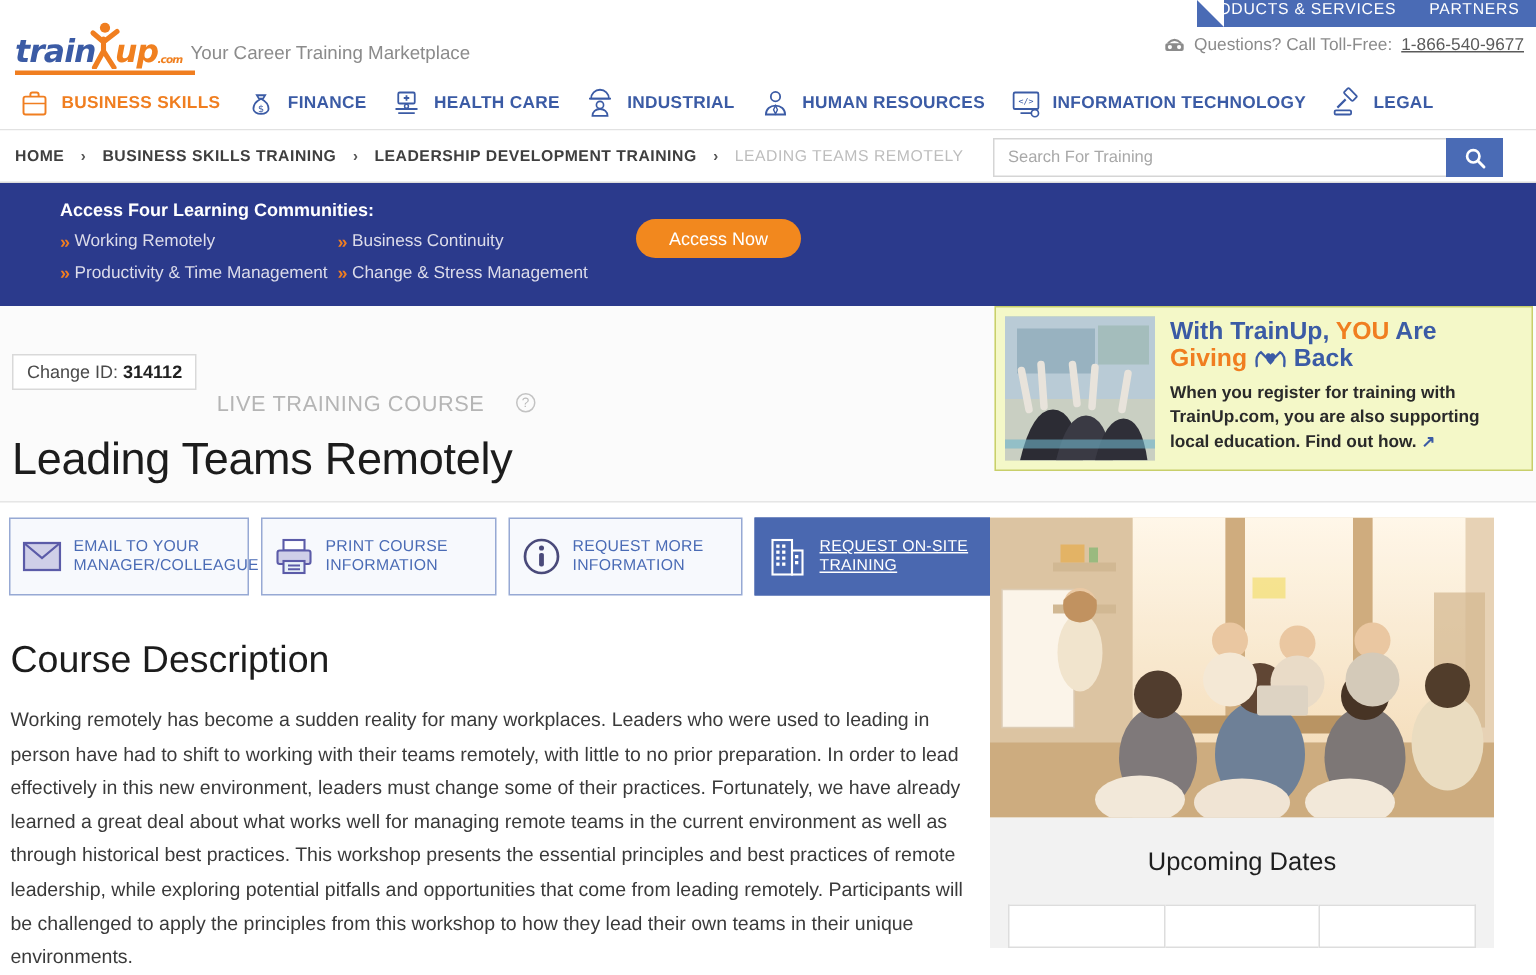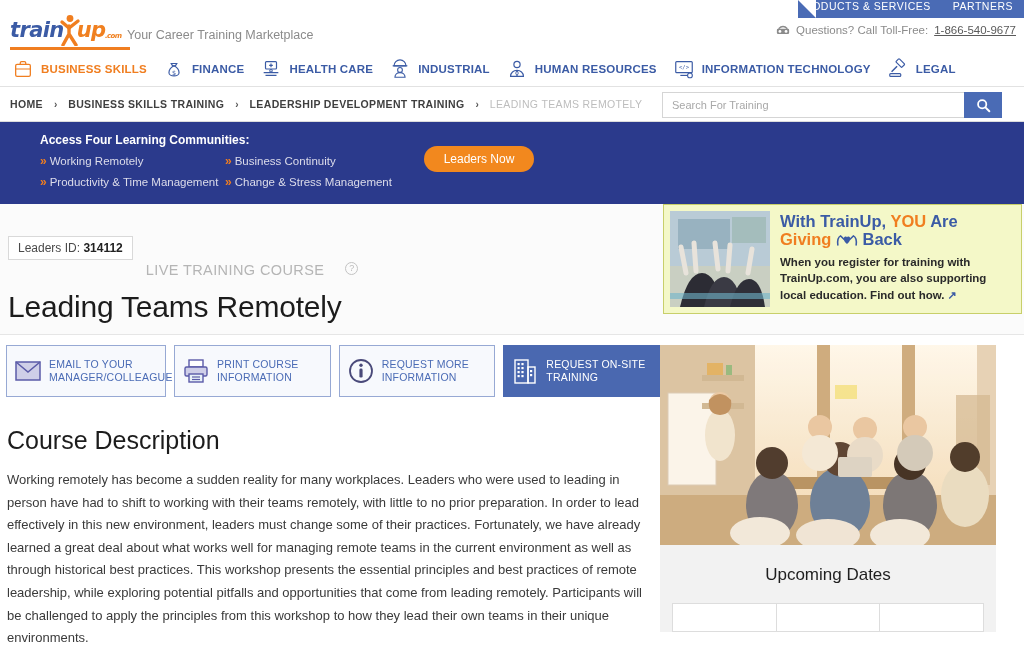--- a/index.html
+++ b/index.html
@@ -54,21 +54,21 @@
   .logo-row {
     position: relative;
     height: 33px;
     display: flex;
     align-items: center;
     padding-left: 10px;
   }
   .logo {
     position: relative;
     width: 100px; height: 30px;
-    display: flex; align-items: flex-start;
+    display: flex; align-items: center;
   }
   .logo-text {
     font-family: "DejaVu Sans", sans-serif;
     font-style: italic;
     font-weight: bold;
     font-size: 21px;
     letter-spacing: -.6px;
     line-height: 1;
     position: relative;
   }
@@ -351,21 +351,21 @@
   .act-label {
     font-size: 10.5px;
     line-height: 1.25;
     color: #4a6bb5;
     letter-spacing: .2px;
   }
   .act.primary {
     background: #4a68b0;
     border-color: #4a68b0;
   }
-  .act.primary .act-label { color: #ffffff; }
+  .act.primary .act-label { color: #ffffff; text-decoration: underline; }
   .act-ico { width: 26px; height: 26px; flex: none; }
 
   .sec-title {
     font-size: 25px;
     font-weight: normal;
     color: #1c1c1c;
     margin: 29px 0 14px 1px;
   }
   .desc {
     font-size: 13px;
@@ -546,28 +546,28 @@
       </a>
       <a class="promo-item">
         <span class="chev">»</span>
         <span>Productivity &amp; Time Management</span>
       </a>
       <a class="promo-item">
         <span class="chev">»</span>
         <span>Change &amp; Stress Management</span>
       </a>
     </div>
-    <button class="access-btn">Leaders Now</button>
+    <button class="access-btn">Access Now</button>
   </div>
 </div>
 
 <div class="coursehead">
   <div class="idrow">
     <div class="idbox">
-      <span>Leaders ID:</span>
+      <span>Change ID:</span>
       <b>314112</b>
     </div>
     <div class="livetag">
       <span>LIVE TRAINING COURSE</span>
       <span class="qmark">?</span>
     </div>
   </div>
   <h1 class="course-title">Leading Teams Remotely</h1>
 
   <a class="giveback">

